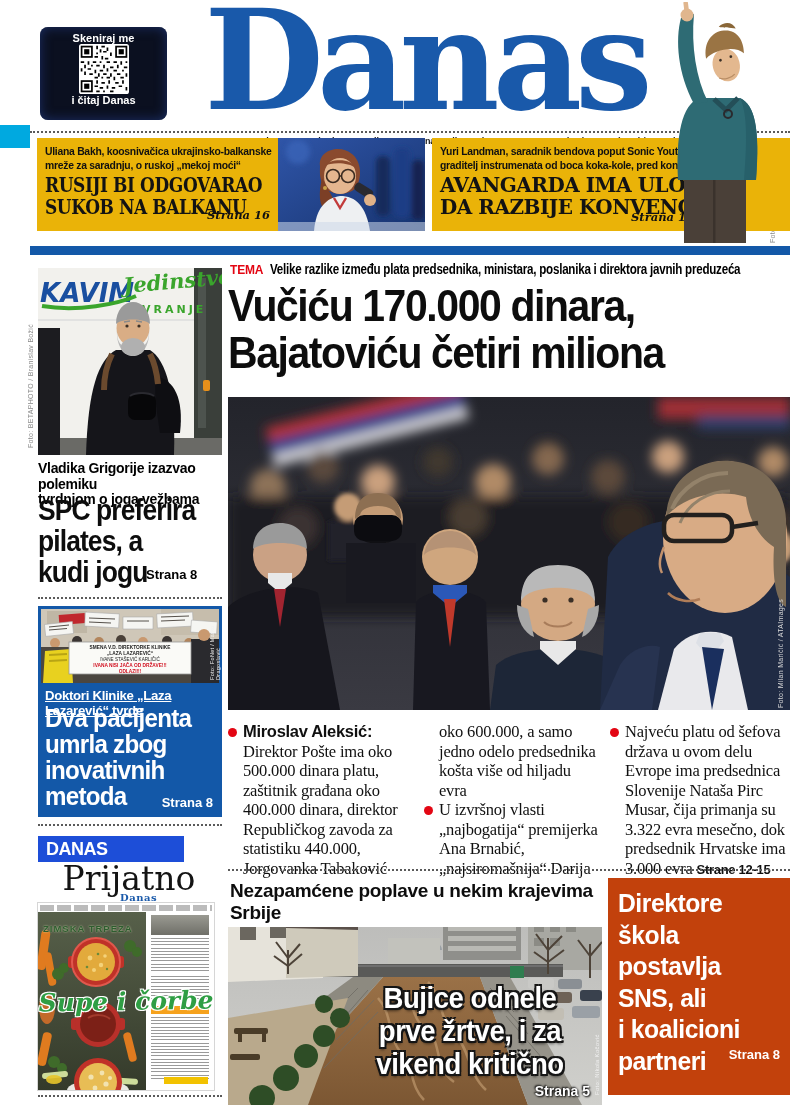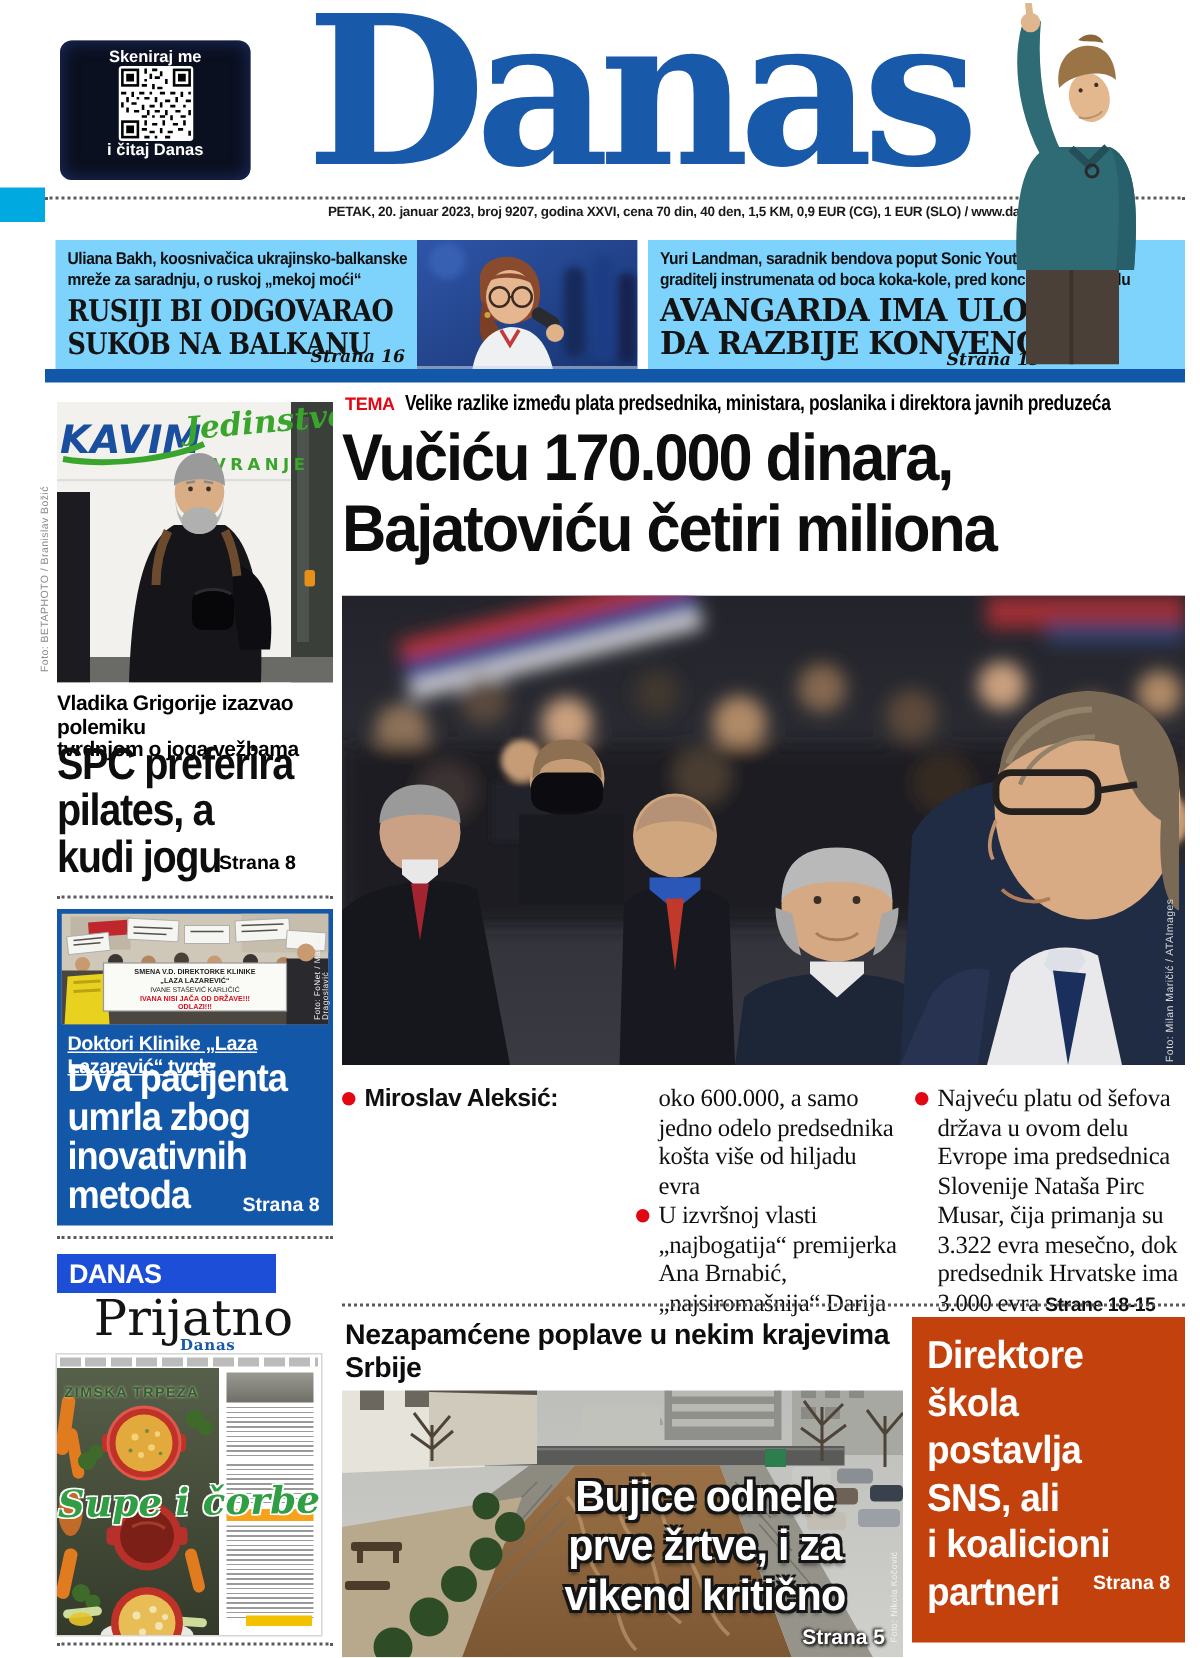--- a/index.html
+++ b/index.html
@@ -31,21 +31,21 @@
     font-family:"DejaVu Serif", serif; font-weight:700; font-size:138px;
     line-height:130px; letter-spacing:-7px; color:#1959aa;
   }
   .header-dotted { left:30px; top:131px; width:760px; }
   .dateline {
     left:212px; top:136px; width:500px; text-align:center;
     font-size:9px; font-weight:600; letter-spacing:-.2px; color:#1a1a1a;
   }
 
   
-  .teaser { top:160px; height:93px; background:#7dd3fc; }
+  .teaser { top:138px; height:93px; background:#eab308; }
   .teaser-left  { left:37px;  width:388px; }
   .teaser-right { left:432px; width:358px; }
   .teaser-kicker {
     position:absolute; left:8px; top:7px; font-size:11.3px; line-height:13.5px;
     letter-spacing:-.3px; font-weight:600; color:#111;
   }
   .teaser-headline {
     position:absolute; left:8px; top:36px;
     font-family:"DejaVu Serif", serif; font-weight:700; font-size:20px;
     line-height:22px; letter-spacing:-.5px; color:#131313;
@@ -534,29 +534,29 @@
     <path d="M430 313 L446 252 C460 234 486 230 504 240 L520 313 Z" fill="#e9e9ec"></path>
     <path d="M468 246 L482 262 L496 244 L492 236 L472 236 Z" fill="#dde0e6"></path>
     <path d="M474 250 L484 313 L496 252 Z" fill="#1a2f5e"></path>
     <path d="M372 313 L392 268 C402 252 420 246 432 250 L424 313 Z" fill="#273350"></path>
   </svg>
   <div class="abs vcredit main-credit">Foto: Milan Maričić / ATAImages</div>
 
   <div class="abs summary">
     <div class="col c1">
       <p class="sum-p bullet"><span class="sum-lead">Miroslav Aleksić:</span><br>
-        </p>
+        <span>Direktor Pošte ima oko 500.000 dinara platu, zaštitnik građana oko 400.000 dinara, direktor Republičkog zavoda za statistiku 440.000, Jorgovanka Tabaković</span></p>
     </div>
     <div class="col c2">
       <p class="sum-p"><span>oko 600.000, a samo jedno odelo predsednika košta više od hiljadu evra</span></p>
       <p class="sum-p bullet"><span>U izvršnoj vlasti „najbogatija“ premijerka Ana Brnabić, „najsiromašnija“ Darija Kisić Tepavčević</span></p>
     </div>
     <div class="col c3">
       <p class="sum-p bullet"><span>Najveću platu od šefova država u ovom delu Evrope ima predsednica Slovenije Nataša Pirc Musar, čija primanja su 3.322 evra mesečno, dok predsednik Hrvatske ima 3.000 evra</span>
-        <span class="sum-pages">Strane 18-15</span></p>
+        <span class="sum-pages">Strane 12-15</span></p>
     </div>
   </div>
   <div class="abs dotted div4"></div>
 
   <div class="abs flood">
     <svg width="374" height="227" viewBox="0 0 374 227">
       <defs>
         <linearGradient id="sky" x1="0" y1="0" x2="0" y2="1">
           <stop offset="0" stop-color="#b8b8b6"></stop>
             <stop offset="1" stop-color="#d0d0cc"></stop>

